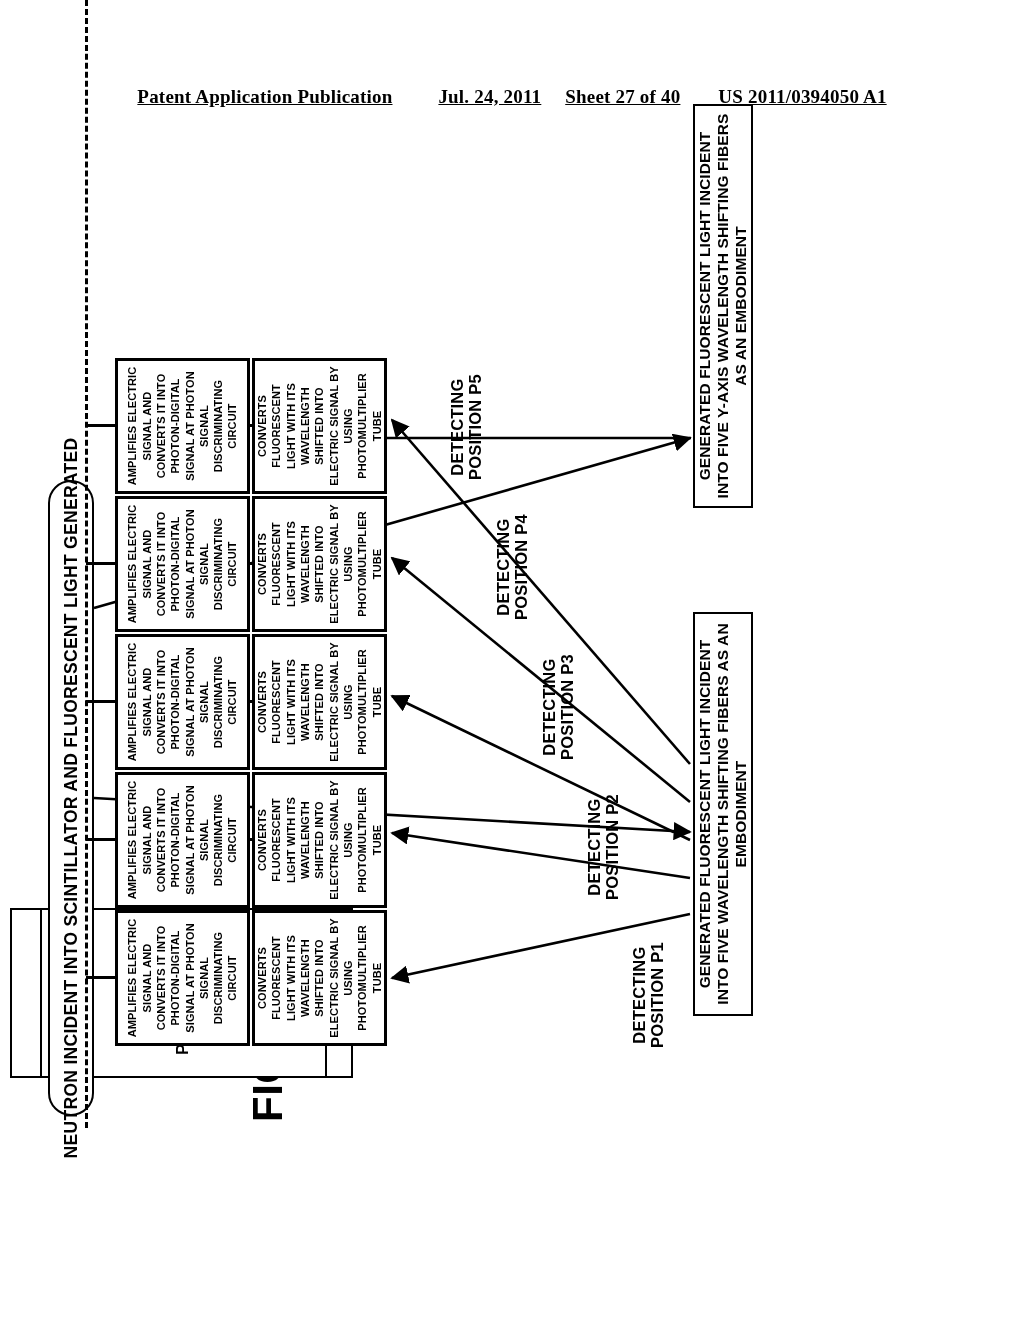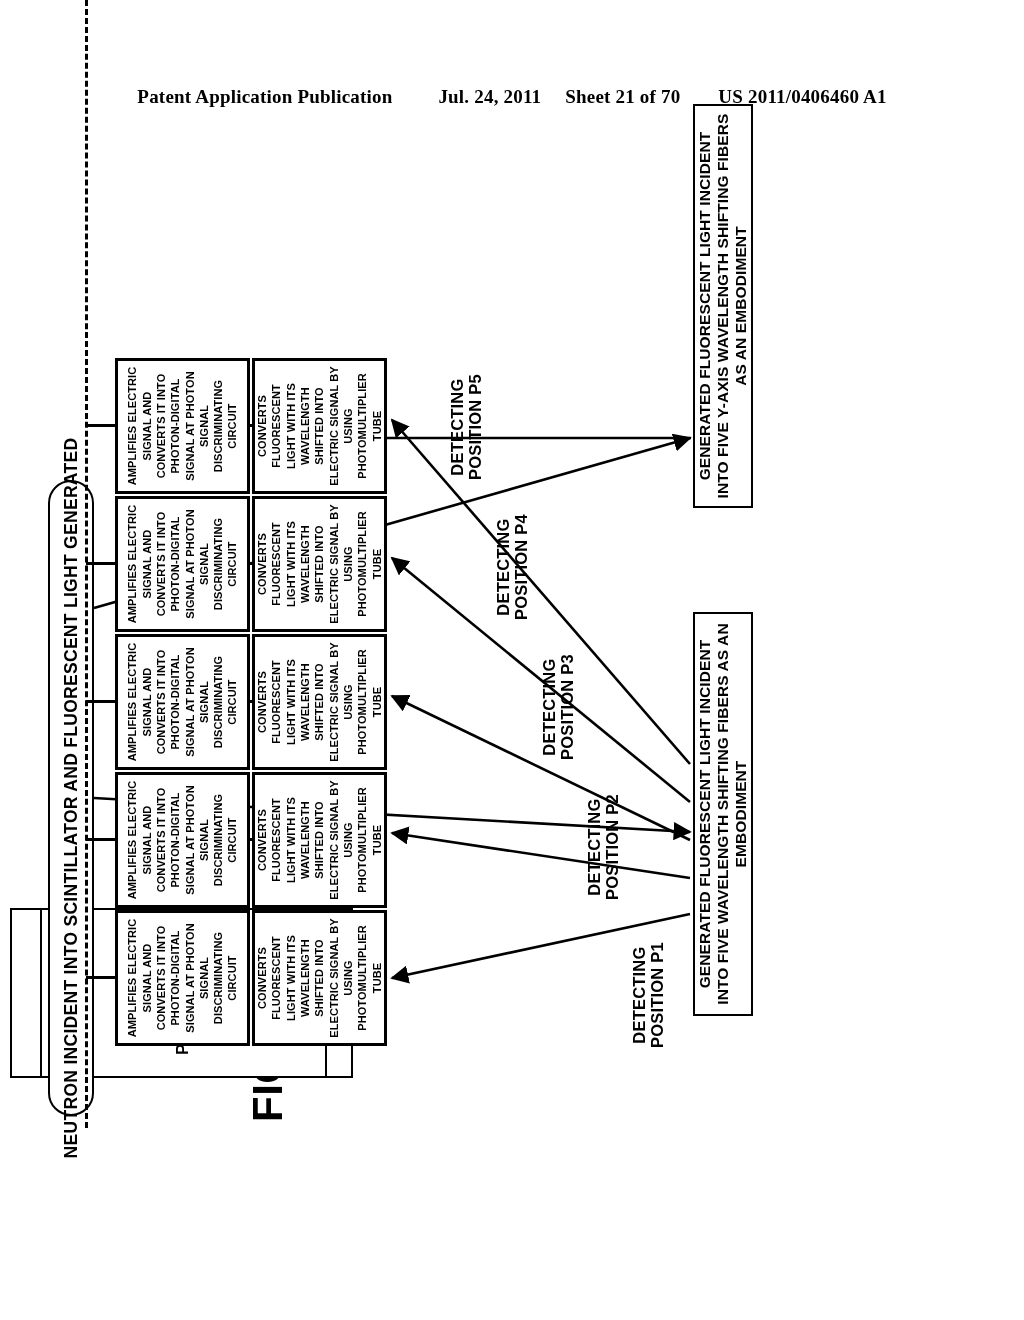--- a/index.html
+++ b/index.html
@@ -22,21 +22,21 @@
     top: 86px;
     left: 0;
     width: 1024px;
     text-align: center;
     font-family: "Liberation Serif", serif;
     font-weight: bold;
     font-size: 19px;
     letter-spacing: 0.2px;
     white-space: nowrap;
   }
-  #page-header .hdr-seg { display: inline-block; vertical-align: baseline; }
+  #page-header .hdr-seg { display: inline-block; vertical-align: baseline; text-decoration: underline; }
   #page-header .gap-a { display: inline-block; width: 36px; }
   #page-header .gap-b { display: inline-block; width: 14px; }
   #page-header .gap-c { display: inline-block; width: 28px; }
 
   
   #fig-label {
     position: absolute;
     left: 236px;
     top: 1058px;
     width: 210px;
@@ -183,23 +183,23 @@
   }
 </style>
 </head>
 <body>
 
 <div id="page-header">
   <span class="hdr-seg">Patent Application Publication</span>
   <span class="gap-a"></span>
   <span class="hdr-seg">Jul. 24, 2011</span>
   <span class="gap-b"></span>
-  <span class="hdr-seg">Sheet 21 of 70</span>
+  <span class="hdr-seg">Sheet 27 of 40</span>
   <span class="gap-c"></span>
-  <span class="hdr-seg">US 2011/0406460 A1</span>
+  <span class="hdr-seg">US 2011/0394050 A1</span>
 </div>
 
 <div id="fig-label">FIG. 15A-1</div>
 
 <div id="diagram">
  <div id="diagram-inner">
 
   <svg class="conn" style="left:0; top:0; width:1130px; height:545px;">
     <defs>
       <marker id="arrow" viewBox="0 0 10 10" refX="9" refY="5" markerWidth="7" markerHeight="7" orient="auto-start-reverse">

